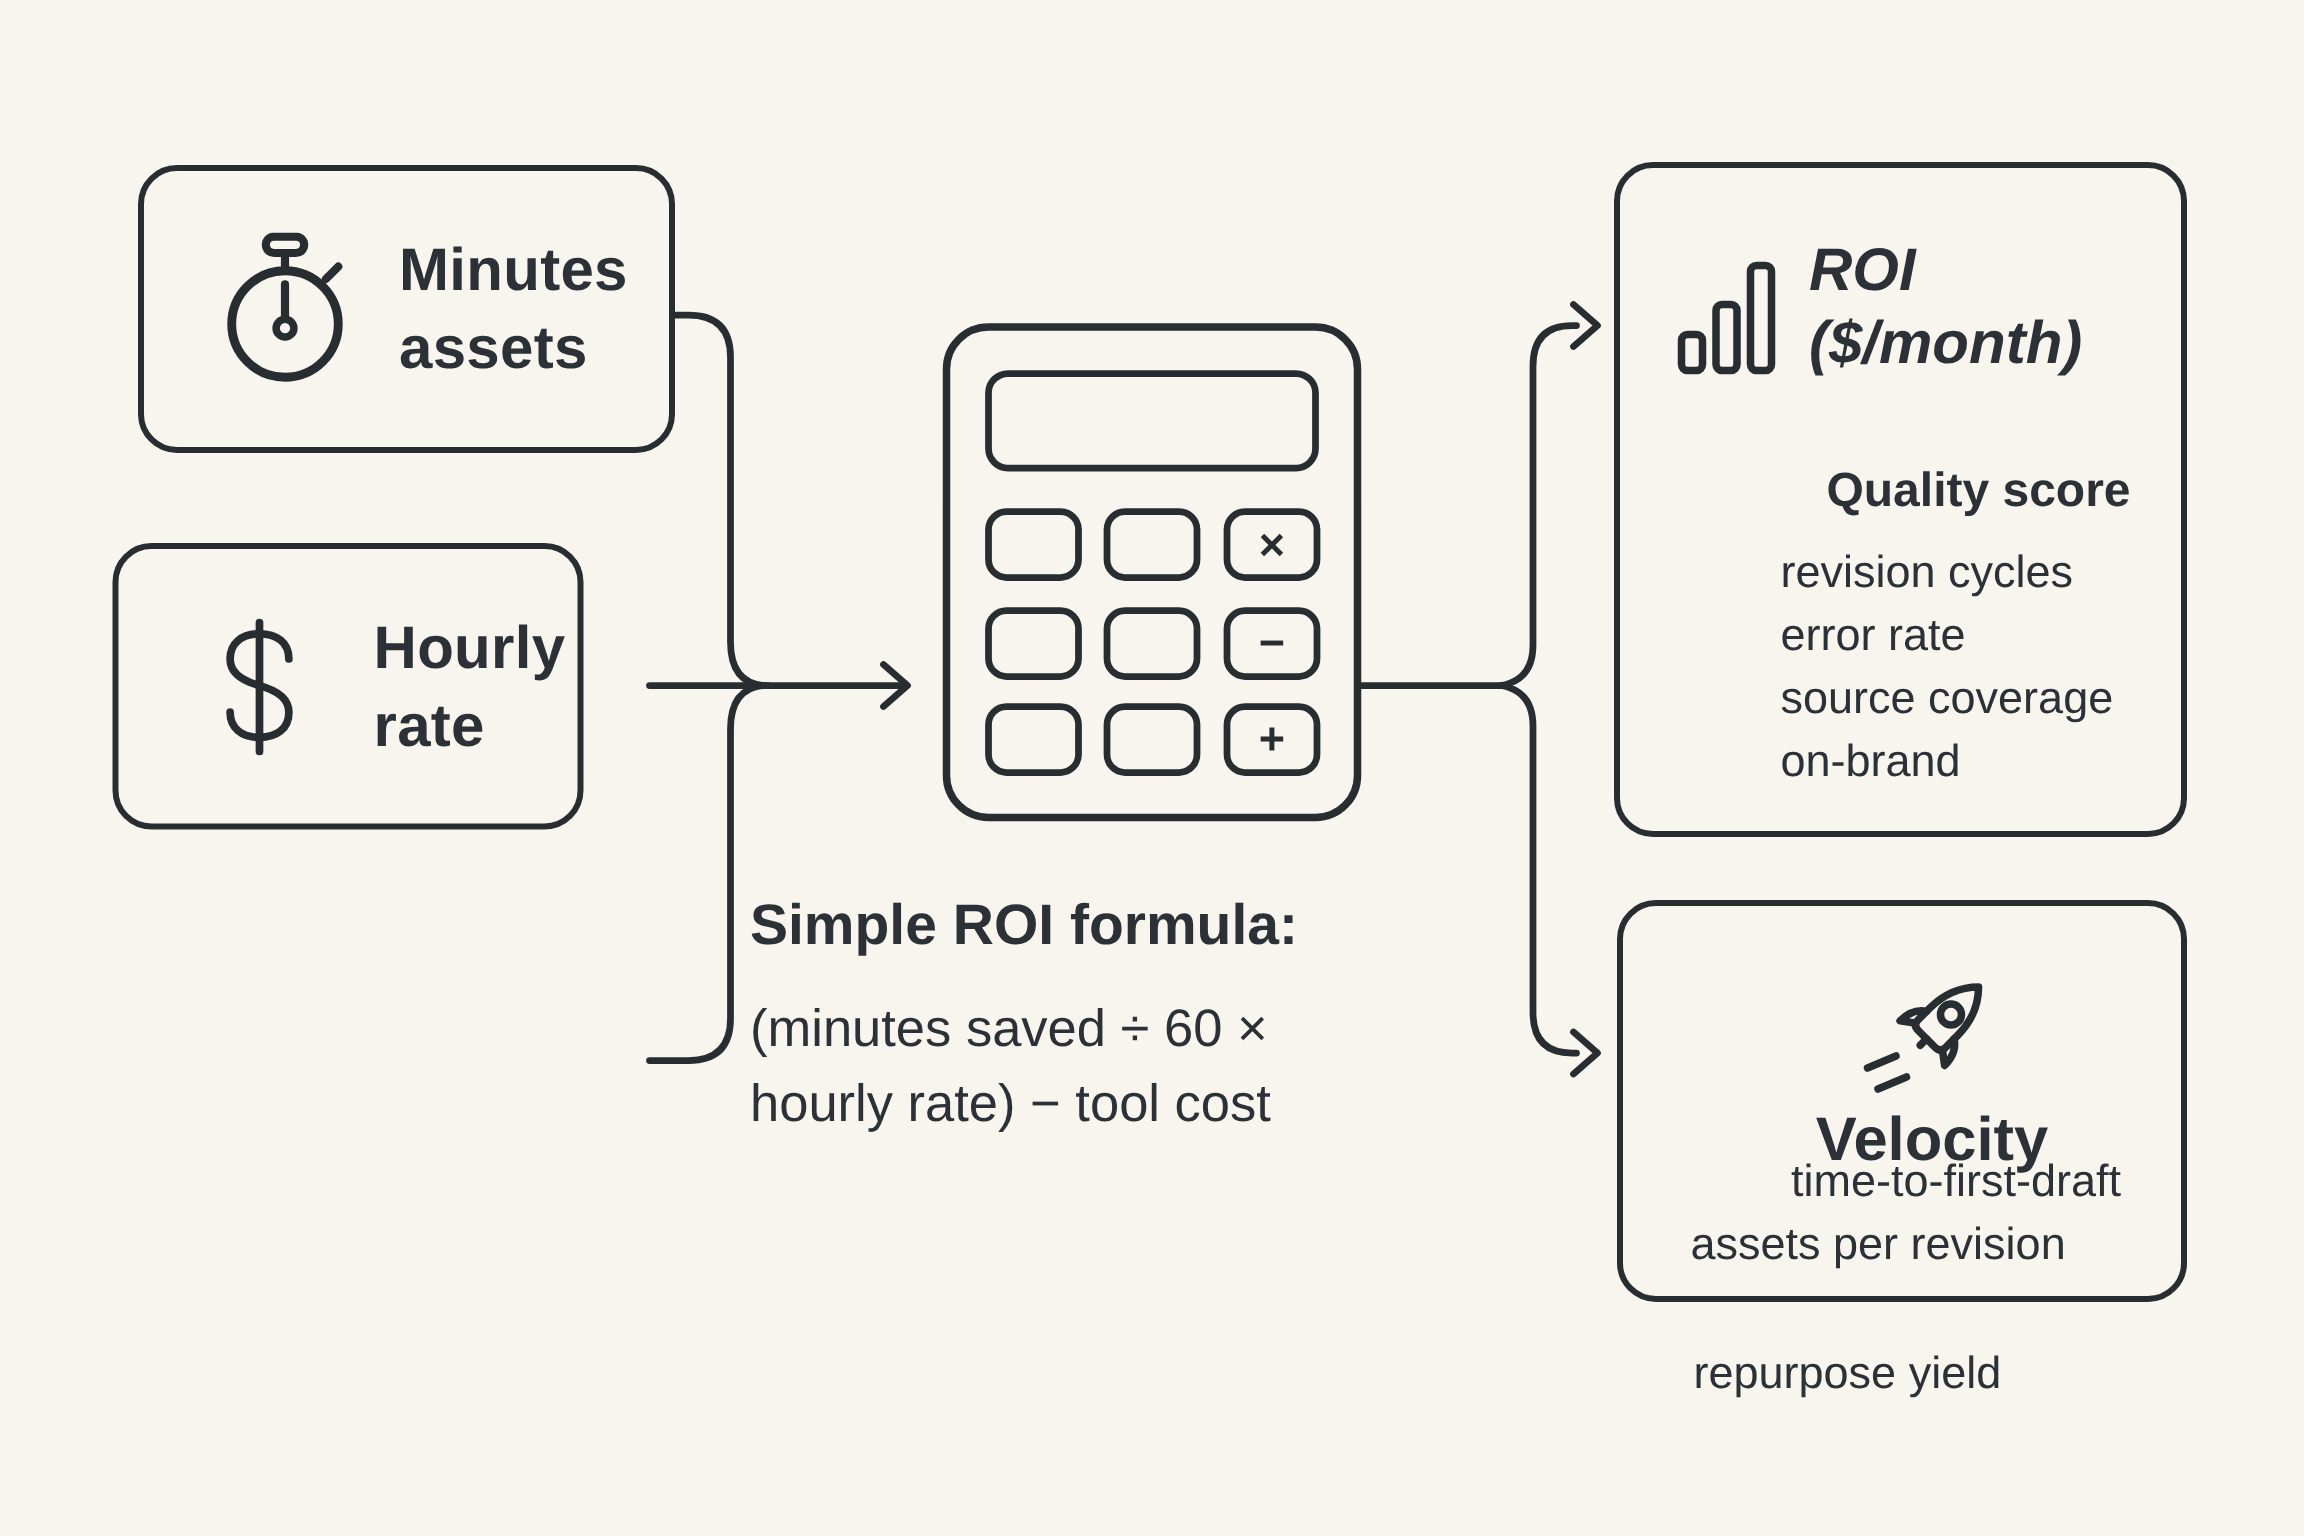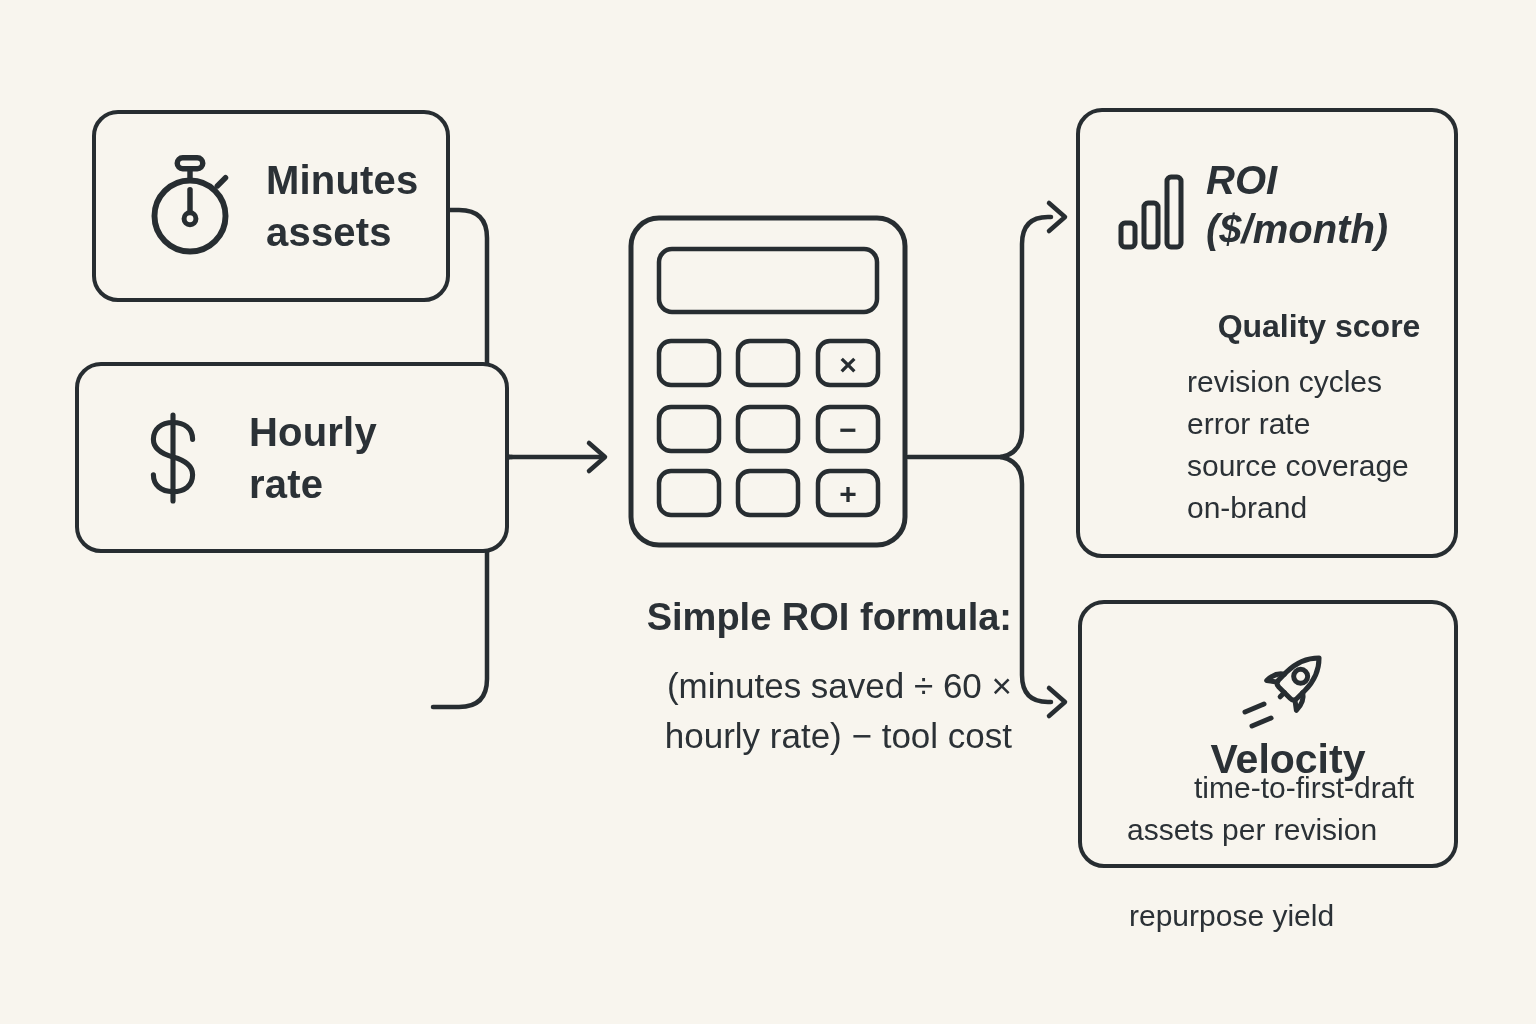--- a/index.html
+++ b/index.html
@@ -30,21 +30,21 @@
     font-size:40px;font-weight:bold;line-height:52px;
     letter-spacing:.2px;
   }
   .calc{position:absolute;}
   .calc text{
     font-family:"Liberation Sans", sans-serif;
     font-size:30px;font-weight:bold;fill:#272d31;
   }
   .formula{
     position:absolute;left:500px;top:596px;width:512px;
-    text-align:right;
+    text-align:left;
   }
   .formula-heading{font-size:38px;font-weight:bold;margin-bottom:22px;}
   .formula-line{font-size:35px;line-height:50px;}
   .head-row{display:flex;align-items:flex-end;}
   .roi-head{margin:44px 0 0 38px;}
   .roi-title{
     margin-left:22px;
     font-size:40px;font-weight:bold;line-height:49px;font-style:italic;
   }
   .roi-sub{
@@ -89,21 +89,21 @@
         <line x1="48" y1="38" x2="48" y2="62"></line>
         <circle cx="48" cy="70" r="6.5" stroke-width="5.5"></circle>
       </svg>
     </div>
     <div class="input-label">
       <div>Minutes</div>
       <div>assets</div>
     </div>
   </div>
 
-  <div class="box input-box" style="left:75px;top:362px;width:434px;height:191px;">
+  <div class="box input-box" style="left:75px;top:362px;width:314px;height:191px;">
     <div class="iconwrap">
       <svg width="56" height="98" viewBox="0 0 60 98" fill="none" stroke="#272d31" stroke-width="5.5" stroke-linecap="round">
         <line x1="30" y1="3" x2="30" y2="95"></line>
         <path d="M 51,29 C 51,17 42,11 30,11 C 17,11 9,18 9,29 C 9,40 19,45 30,48 C 41,51 51,56 51,67 C 51,79 42,85 30,85 C 17,85 9,78 9,67"></path>
       </svg>
     </div>
     <div class="input-label">
       <div>Hourly</div>
       <div>rate</div>
     </div>

